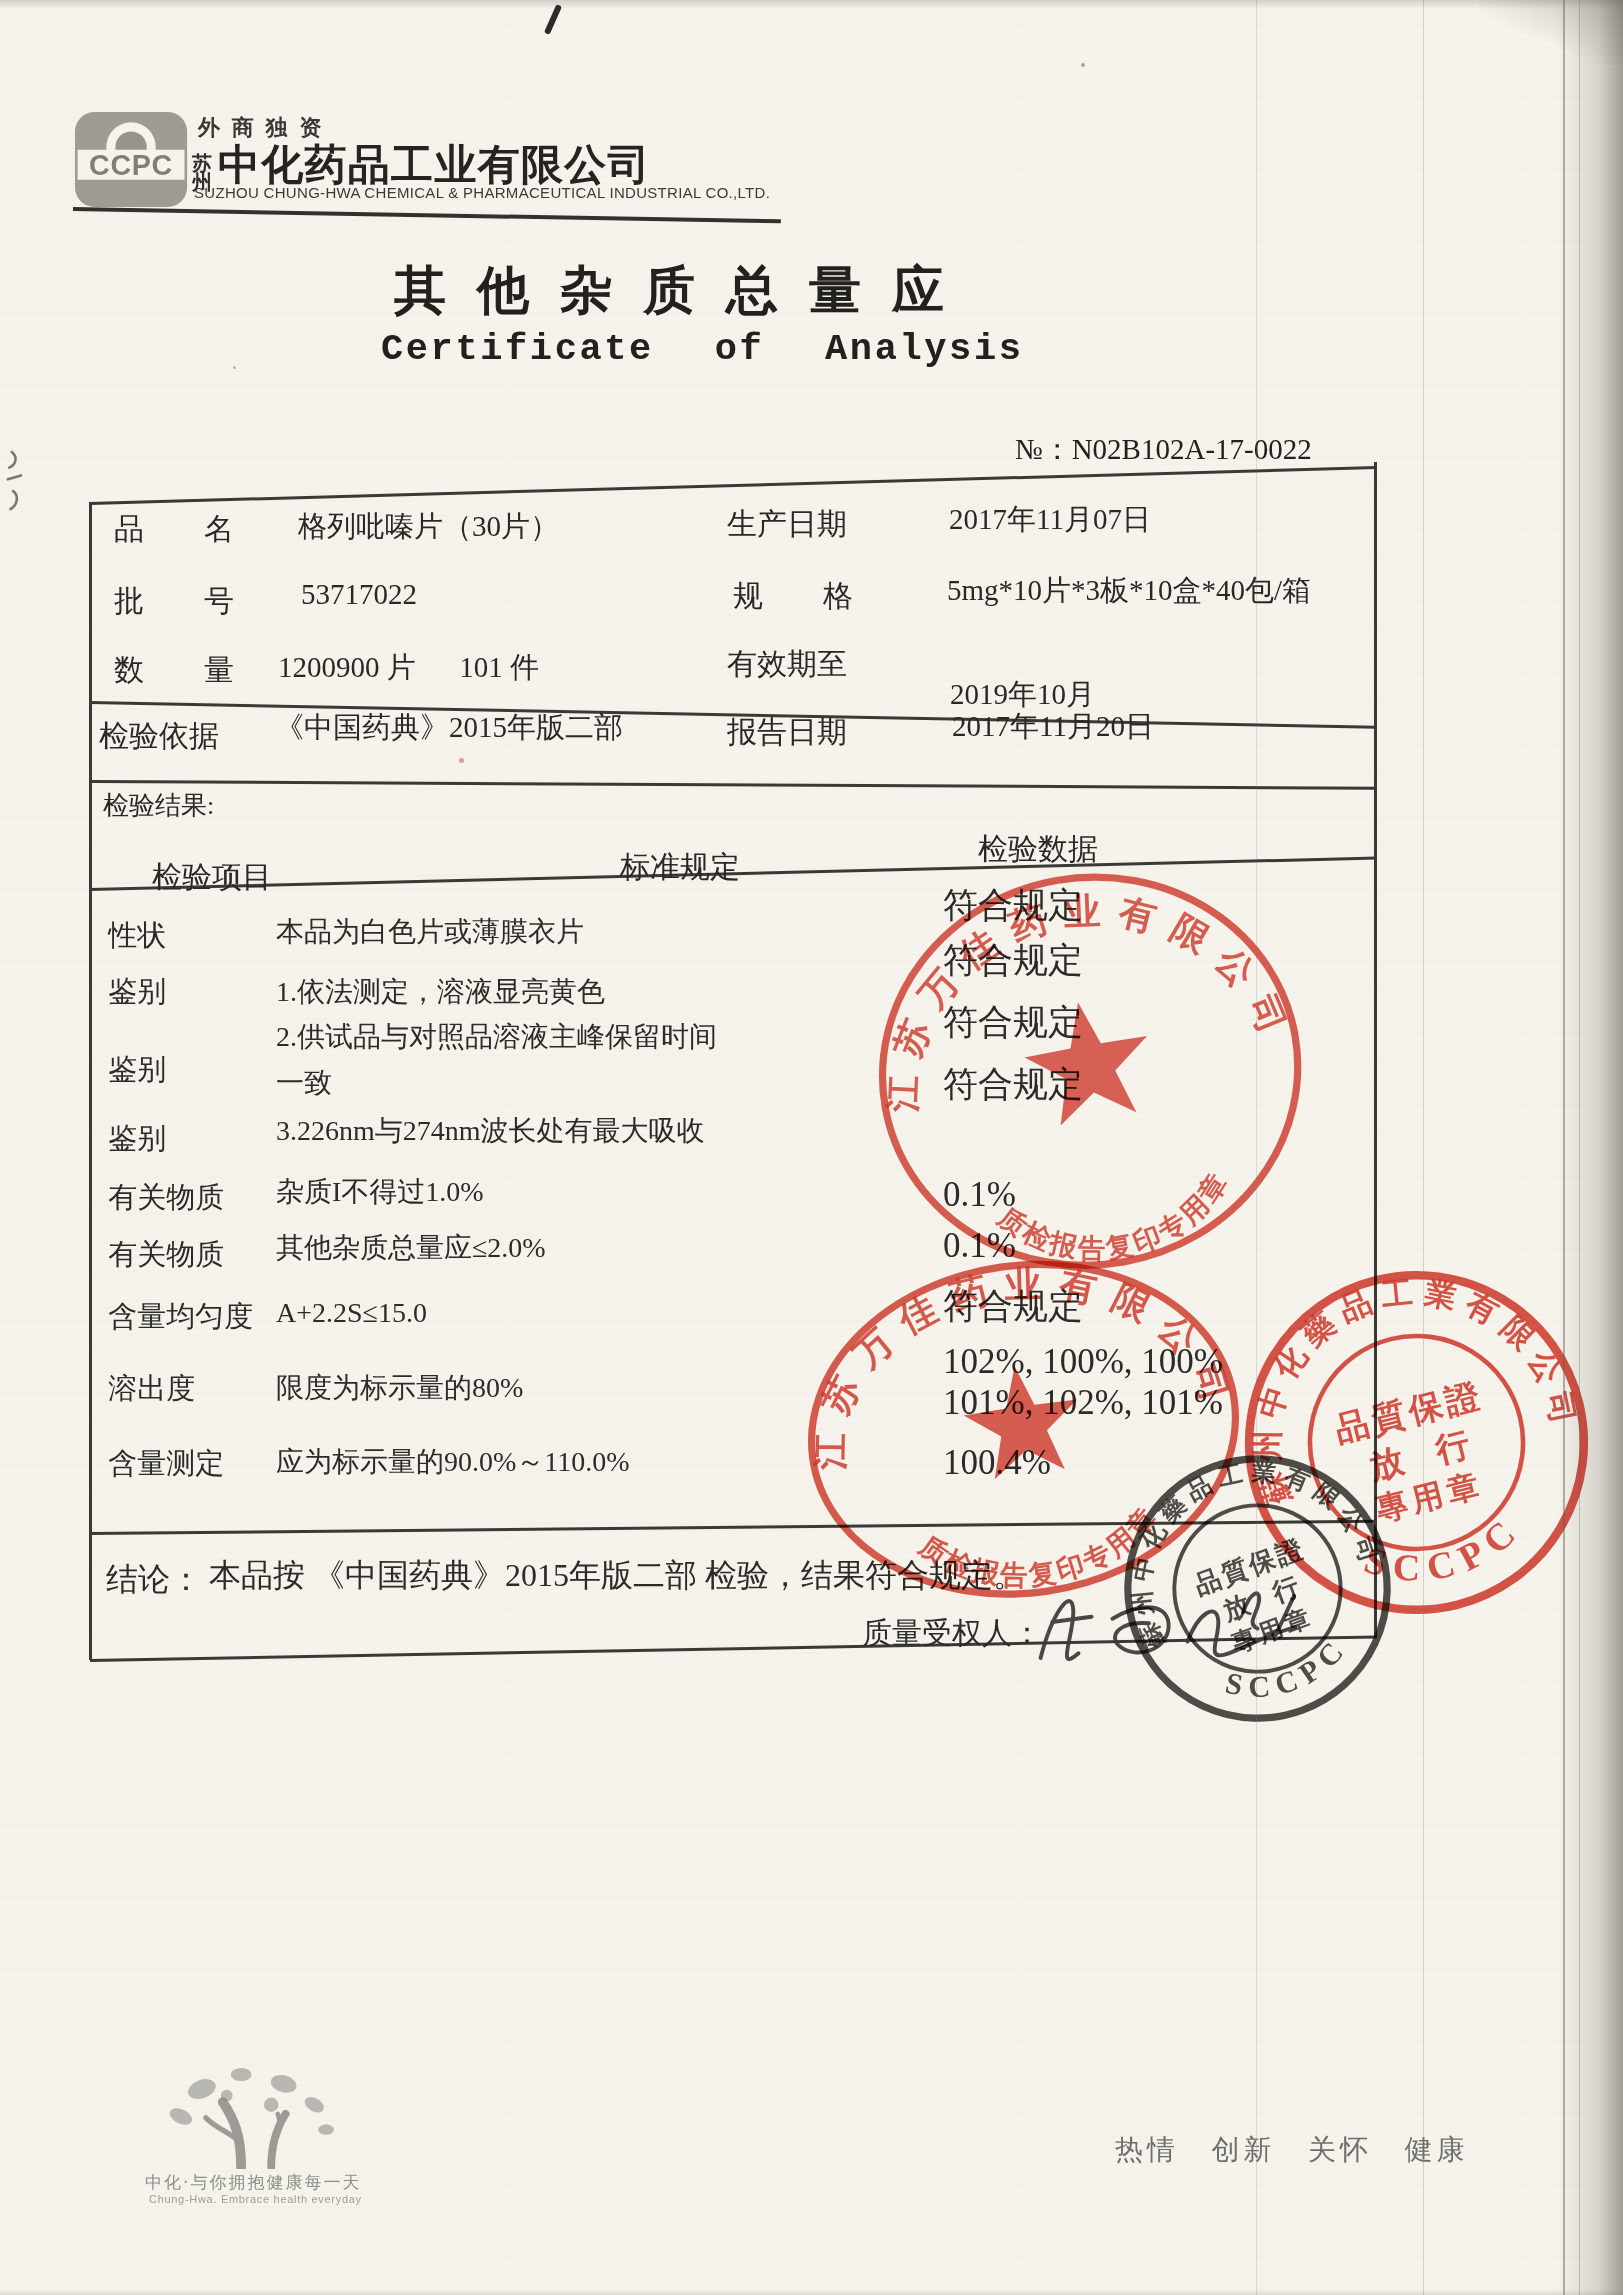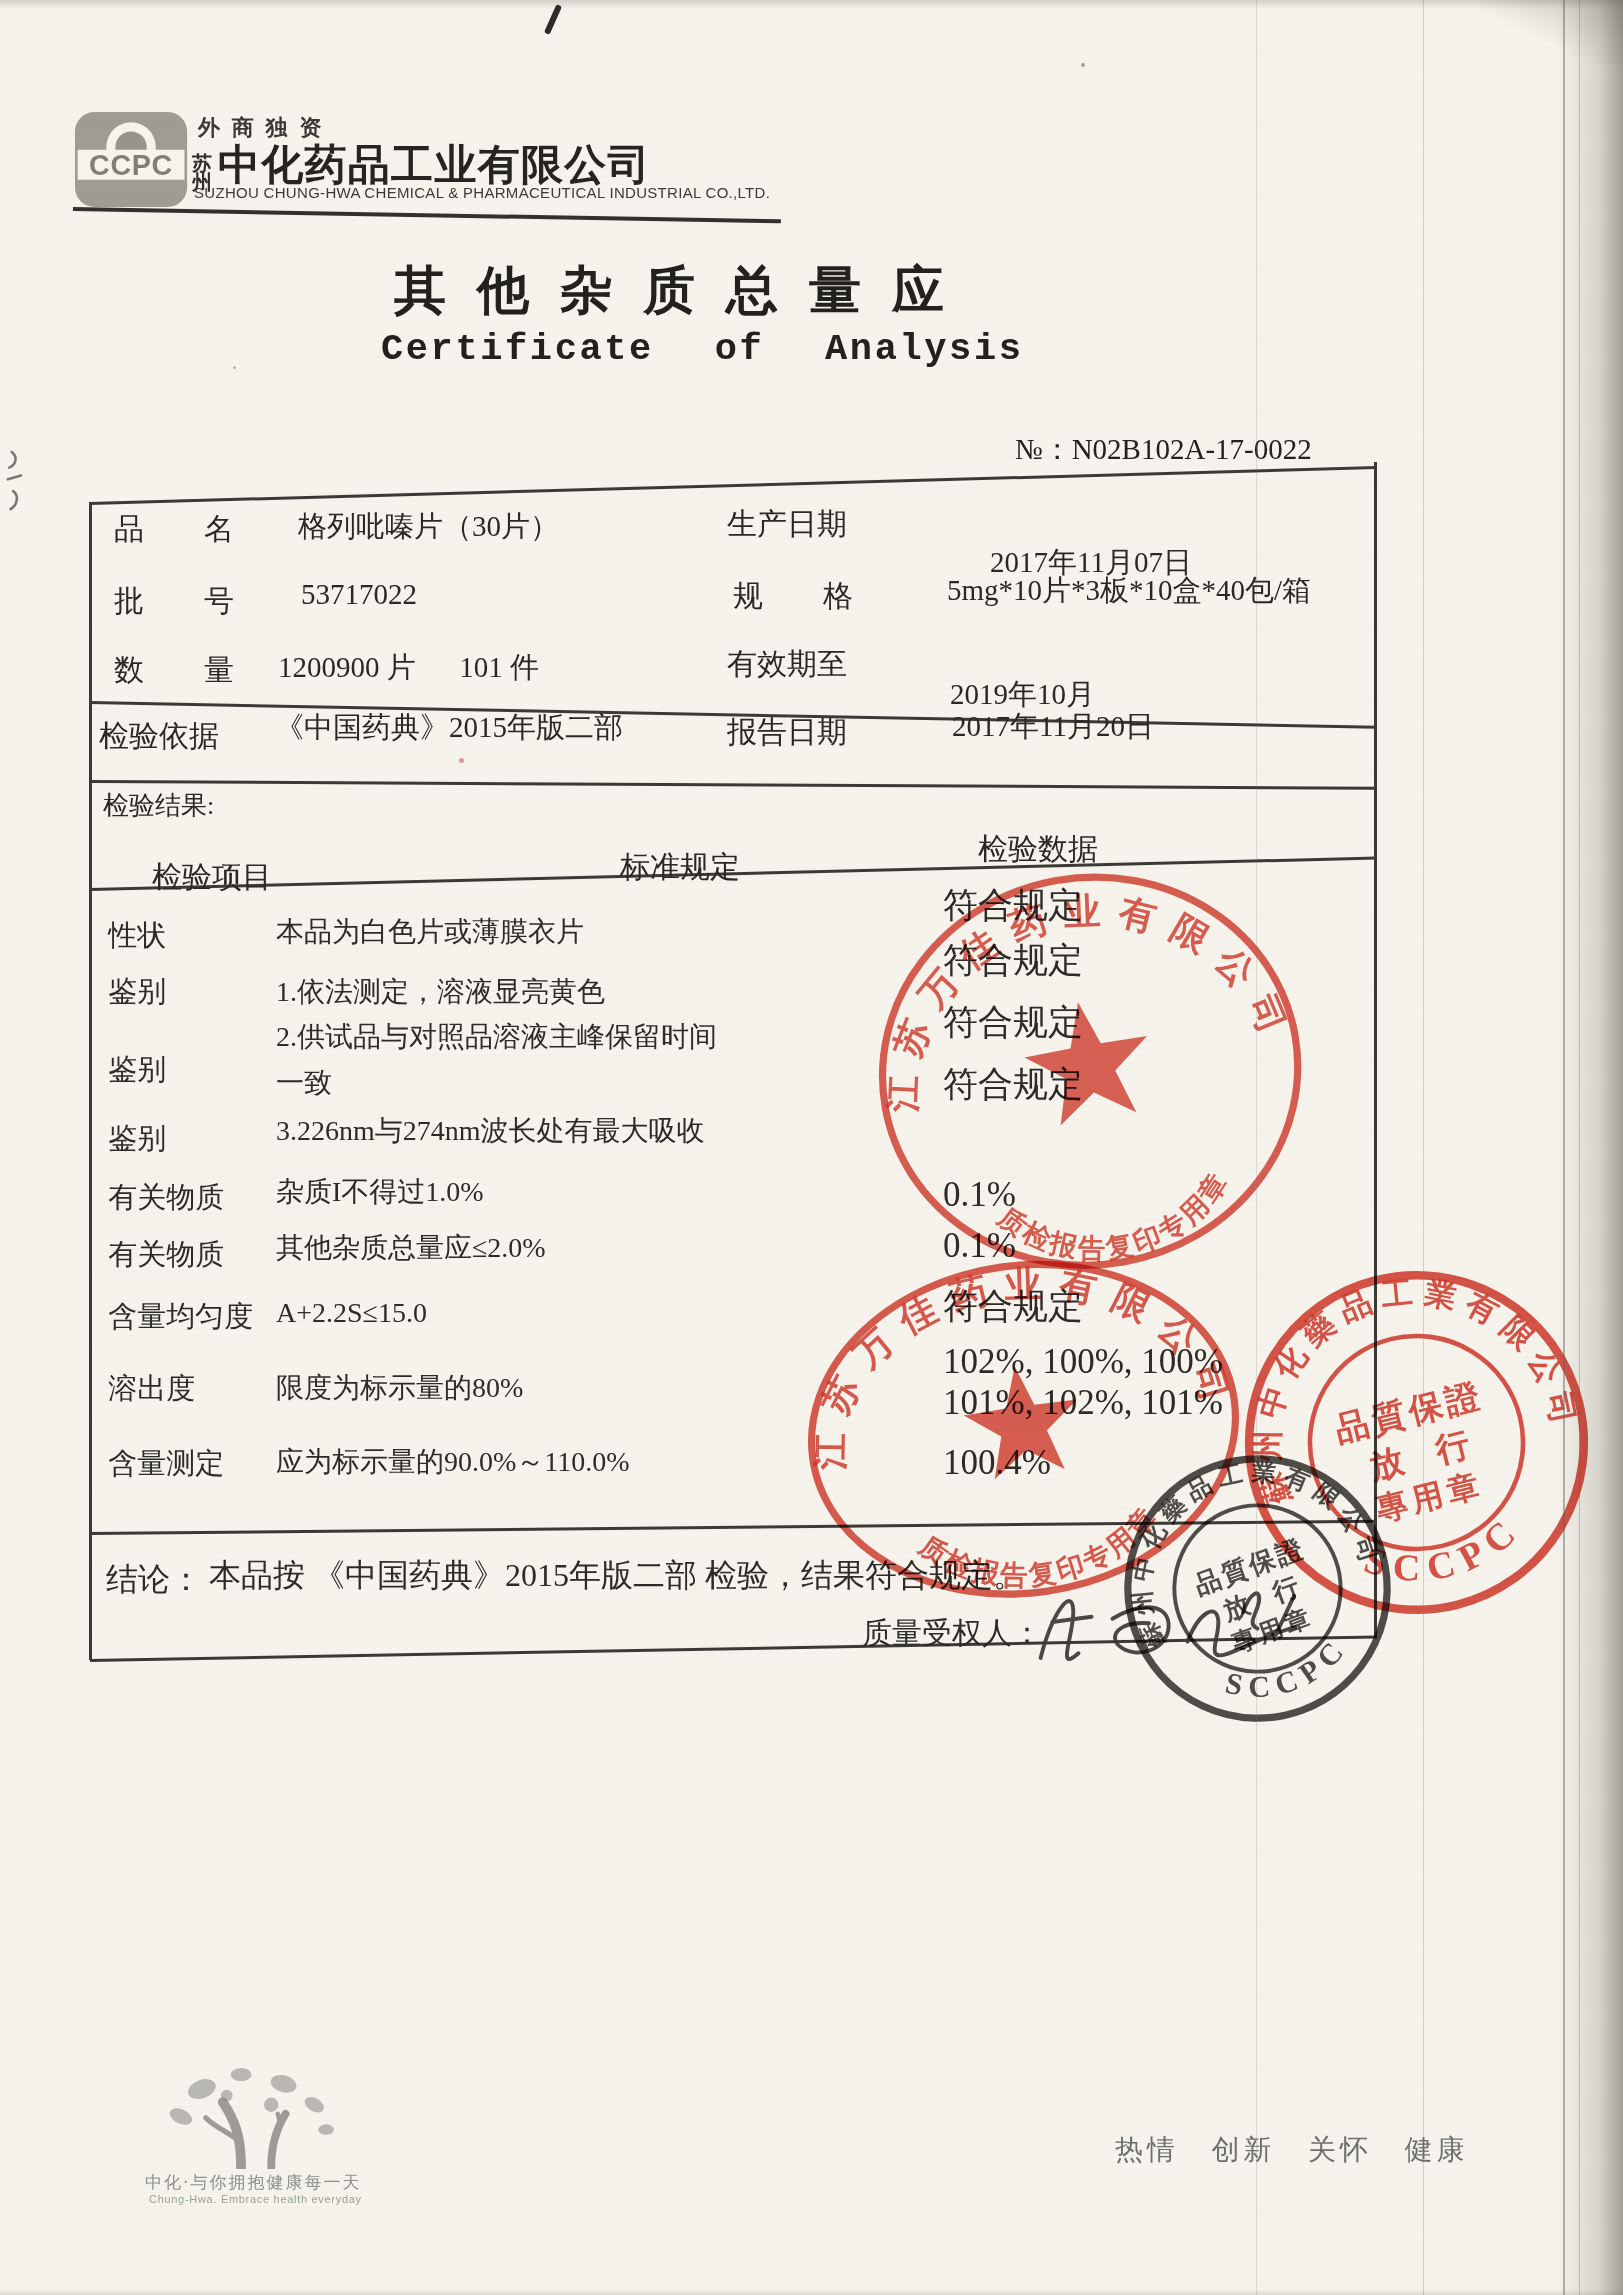--- a/index.html
+++ b/index.html
@@ -97,21 +97,21 @@
 
   <div class="abs lbl" style="left:114px;top:509px;">品　　名</div>
   <div class="abs val" style="left:298px;top:507px;">格列吡嗪片（30片）</div>
   <div class="abs lbl" style="left:114px;top:581px;">批　　号</div>
   <div class="abs val" style="left:301px;top:578px;">53717022</div>
   <div class="abs lbl" style="left:114px;top:650px;">数　　量</div>
   <div class="abs val" style="left:278px;top:648px;">1200900 片      101 件</div>
   <div class="abs lbl" style="left:99px;top:716px;">检验依据</div>
   <div class="abs val" style="left:275px;top:708px;">《中国药典》2015年版二部</div>
   <div class="abs lbl" style="left:727px;top:504px;">生产日期</div>
-  <div class="abs val" style="left:990px;top:500px;margin-top:43px;">2017年11月07日</div>
+  <div class="abs val" style="left:949px;top:500px;">2017年11月07日</div>
   <div class="abs lbl" style="left:733px;top:576px;">规　　格</div>
   <div class="abs val" style="left:947px;top:571px;">5mg*10片*3板*10盒*40包/箱</div>
   <div class="abs lbl" style="left:727px;top:644px;">有效期至</div>
   <div class="abs val" style="left:950px;top:639px;margin-top:36px;">2019年10月</div>
   <div class="abs lbl" style="left:727px;top:712px;">报告日期</div>
   <div class="abs val" style="left:952px;top:707px;text-align:right;">2017年11月20日</div>
 
   <div class="abs sect" style="left:103px;top:788px;">检验结果:</div>
   <div class="abs hdr" style="left:152px;top:857px;">检验项目</div>
   <div class="abs hdr" style="left:620px;top:847px;">标准规定</div>

